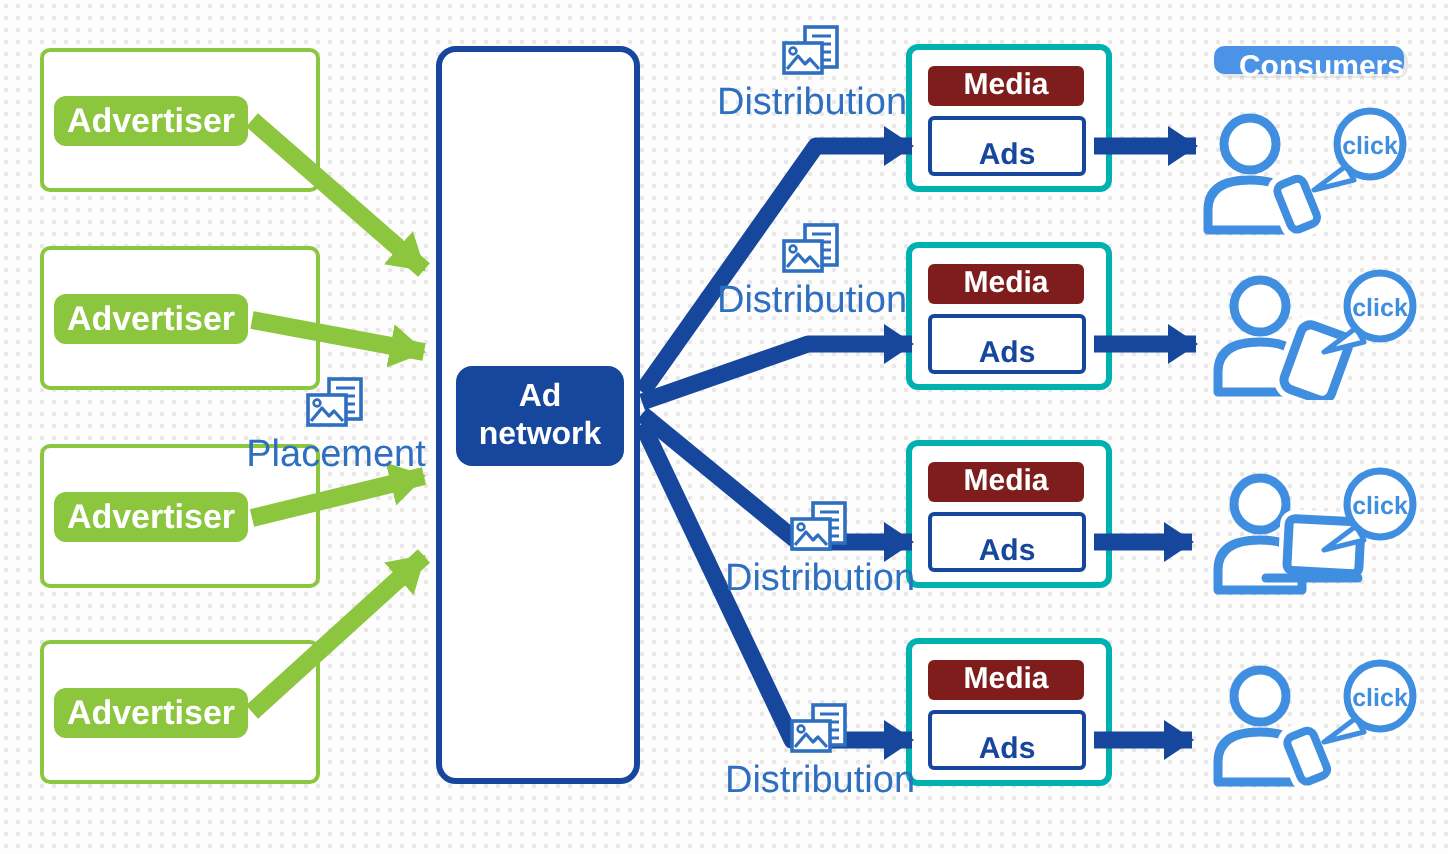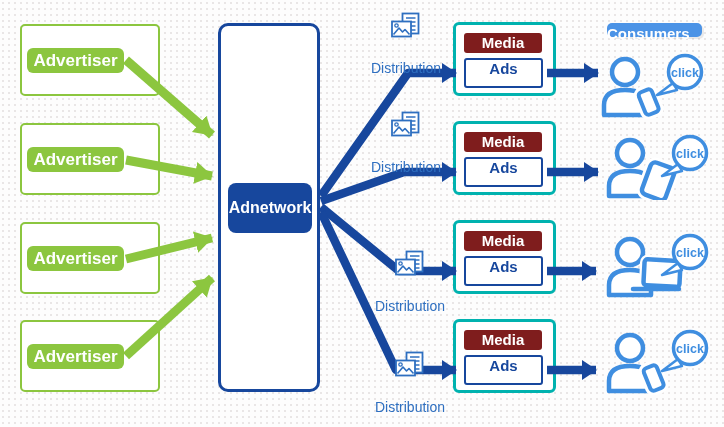--- a/index.html
+++ b/index.html
@@ -14,36 +14,36 @@
   .adv-box{position:absolute;left:20px;width:105px;height:68px;background:#fff;
     border:2.5px solid #8cc63f;border-radius:5px;z-index:4;padding-left:31px;}
   .adv-label{position:absolute;left:5px;top:22px;width:97px;height:25px;background:#8cc63f;
     border-radius:6px;color:#fff;font-weight:bold;font-size:17px;
     display:flex;align-items:center;justify-content:center;}
   
   .adnet-box{position:absolute;left:218px;top:23px;width:96px;height:363px;background:#fff;
     border:3px solid #17479d;border-radius:10px;z-index:4;}
   .adnet-label{position:absolute;left:228px;top:183px;width:84px;height:50px;background:#17479d;
     border-radius:8px;color:#fff;font-weight:bold;font-size:16px;line-height:1.2;
-    display:flex;flex-direction:row;align-items:center;justify-content:center;z-index:4;}
+    display:flex;flex-direction:column;align-items:center;justify-content:center;z-index:4;}
   
   .media-box{position:absolute;left:453px;width:97px;height:68px;background:#fff;
     border:3px solid #00b2af;border-radius:6px;z-index:4;}
   .media-label{position:absolute;left:8px;top:8px;width:78px;height:20px;background:#7f1d1d;
     border-radius:3px;color:#fff;font-weight:bold;font-size:15px;line-height:20px;text-align:center;}
   .ads-box{position:absolute;left:8px;top:33px;width:75px;height:26px;background:#fff;
     border:2.5px solid #17479d;border-radius:3px;color:#17479d;font-weight:bold;font-size:15px;
-    display:flex;align-items:flex-start;justify-content:center;}
+    display:flex;align-items:flex-end;justify-content:center;}
   
   .note-group{position:absolute;width:96px;text-align:center;z-index:6;}
-  .note-label{margin-top:19px;font-size:14px;color:#2e6fc0;line-height:15px;}
+  .note-label{margin-top:2px;font-size:19px;color:#2e6fc0;line-height:15px;}
   .note-group svg{display:block;margin:0 auto;}
   
   .consumers-label{position:absolute;left:607px;top:23px;width:95px;height:14px;background:#4b93e6;
-    border-radius:5px;color:#fff;font-weight:bold;font-size:15px;line-height:21px;text-align:left;
+    border-radius:5px;color:#fff;font-weight:bold;font-size:15px;line-height:21px;text-align:right;
     box-shadow:2px 2px 0 rgba(0,0,0,0.08);z-index:4;}
   .consumer{position:absolute;z-index:4;}
   .overlay{position:absolute;left:0;top:0;z-index:5;pointer-events:none;}
   .hidden-defs{position:absolute;width:0;height:0;overflow:hidden;}
 </style>
 </head>
 <body>
 
 <div class="canvas">
 
@@ -82,20 +82,26 @@
   <div class="adv-box" style="top:320px">
     <div class="adv-label">Advertiser</div>
   </div>
 
   <div class="adnet-box"></div>
   <div class="adnet-label">
     <span>Ad</span>
     <span>network</span>
   </div>
 
+  <div class="note-group" style="left:120px;top:188px">
+    <svg width="32" height="30">
+        <use href="#sym-docimg"></use>
+      </svg>
+    <div class="note-label">Placement</div>
+  </div>
 
   <div class="media-box" style="top:22px">
     <div class="media-label">Media</div>
     <div class="ads-box">
         <span>Ads</span>
       </div>
   </div>
   <div class="media-box" style="top:121px">
     <div class="media-label">Media</div>
     <div class="ads-box">

